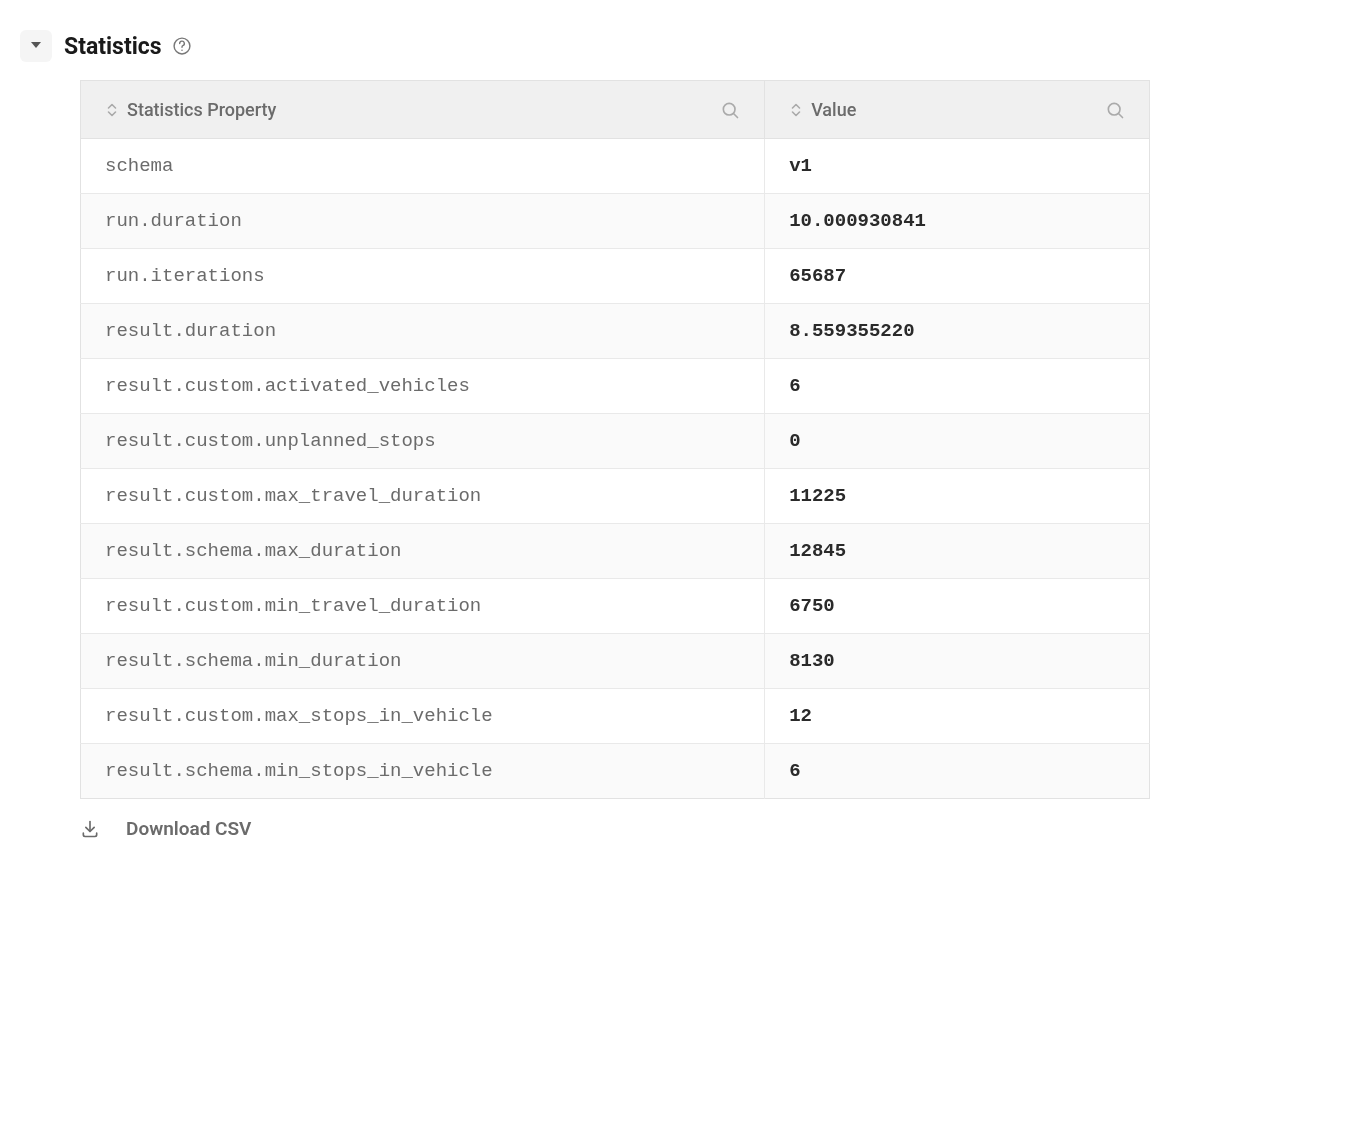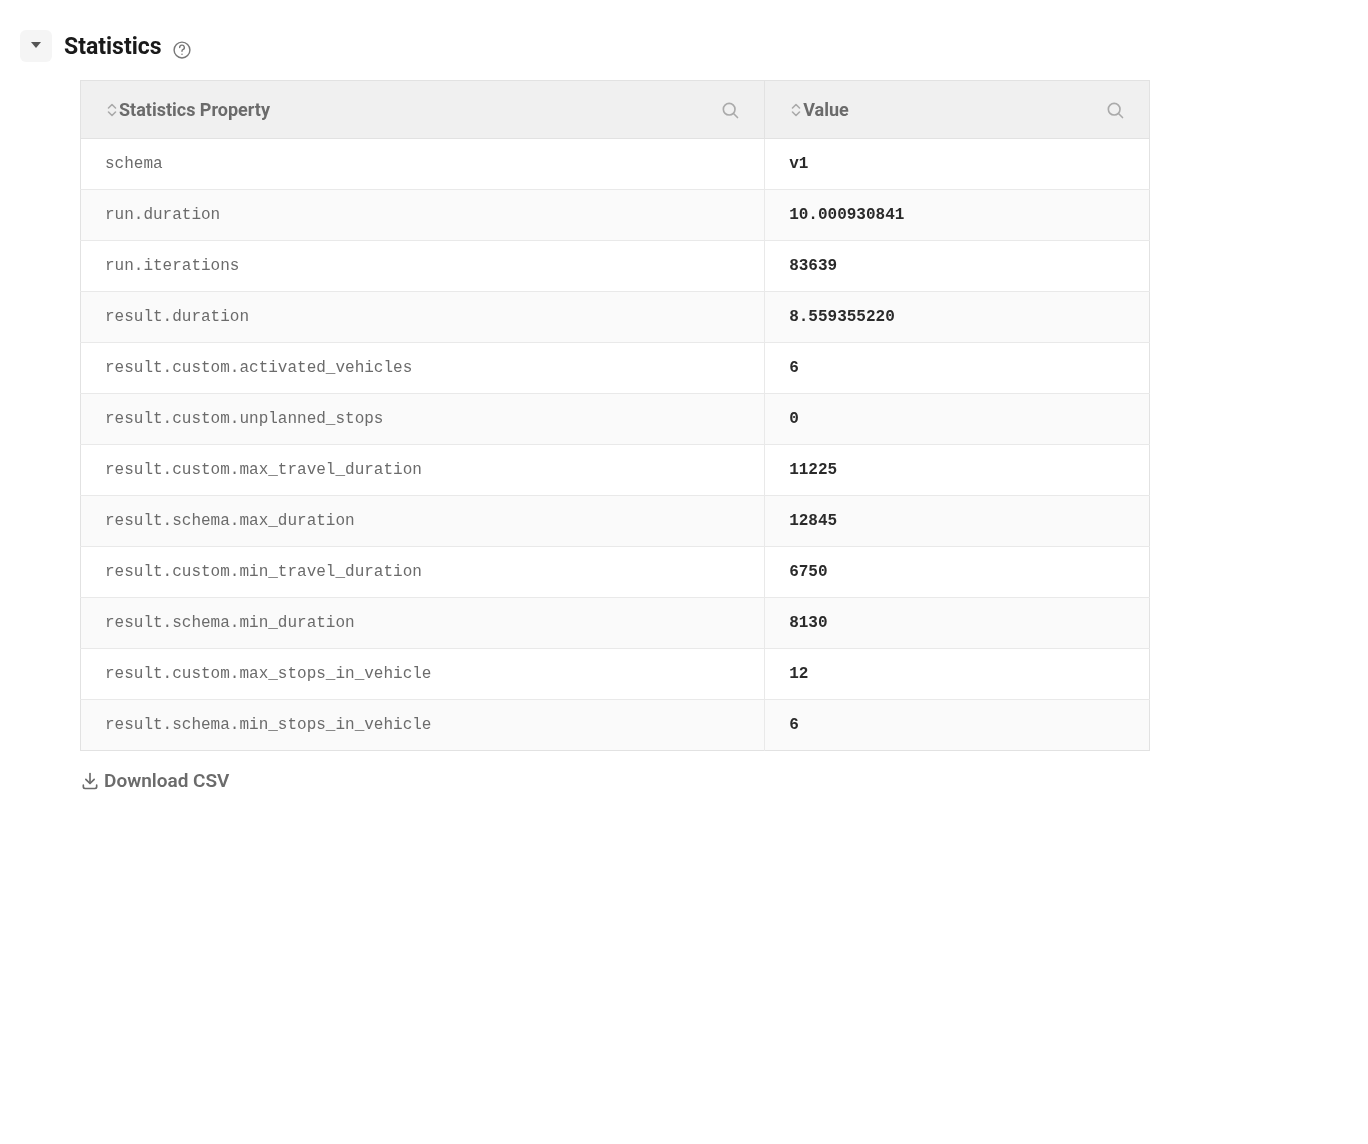--- a/index.html
+++ b/index.html
@@ -29,21 +29,21 @@
       background: #f5f5f5;
       border-radius: 6px;
       display: flex;
       align-items: center;
       justify-content: center;
       cursor: pointer;
       color: #555;
     }
     .title-group {
       display: flex;
-      align-items: flex-end;
+      align-items: center;
       gap: 10px;
     }
     .section-title {
       font-size: 23px;
       font-weight: 700;
       color: #1a1a1a;
     }
     .help-icon {
       color: #777;
       display: inline-flex;
@@ -72,22 +72,21 @@
     }
     .th-inner {
       display: flex;
       align-items: center;
       justify-content: space-between;
       padding: 18px 24px;
     }
     .th-left {
       display: flex;
       align-items: center;
-      gap: 0;
-      font-weight: bold;
+      gap: 8px;
     }
     .sort-icon {
       color: #aaa;
       display: inline-flex;
     }
     .search-icon-btn {
       color: #aaa;
       display: inline-flex;
       cursor: pointer;
       background: none;
@@ -99,21 +98,21 @@
     }
     .stats-table tbody tr:last-child {
       border-bottom: none;
     }
     .stats-table tbody tr:nth-child(even) {
       background: #fafafa;
     }
     .stats-table tbody td {
       padding: 16px 24px;
       font-family: "SFMono-Regular", Consolas, "Liberation Mono", Menlo, monospace;
-      font-size: 16px;
+      font-size: 19px;
       border-right: 1px solid #e9e9e9;
       vertical-align: middle;
     }
     .stats-table tbody td:last-child {
       border-right: none;
     }
     .prop-cell {
       color: #6b6b6b;
       font-weight: 500;
     }
@@ -123,21 +122,21 @@
     }
     .col-property {
       width: 64%;
     }
     .col-value {
       width: 36%;
     }
     .download-row {
       display: flex;
       align-items: center;
-      gap: 4px;
+      gap: 26px;
       margin-top: 18px;
       cursor: pointer;
       background: none;
       border: none;
       padding: 0;
       color: #6b6b6b;
       font-size: 19px;
       font-weight: 600;
       font-family: inherit;
     }
@@ -224,21 +223,21 @@
       <tr>
             <td class="prop-cell">schema</td>
             <td class="value-cell">v1</td>
           </tr>
           <tr>
             <td class="prop-cell">run.duration</td>
             <td class="value-cell">10.000930841</td>
           </tr>
           <tr>
             <td class="prop-cell">run.iterations</td>
-            <td class="value-cell">83639</td>
+            <td class="value-cell">65687</td>
           </tr>
           <tr>
             <td class="prop-cell">result.duration</td>
             <td class="value-cell">8.559355220</td>
           </tr>
           <tr>
             <td class="prop-cell">result.custom.activated_vehicles</td>
             <td class="value-cell">6</td>
           </tr>
           <tr>

